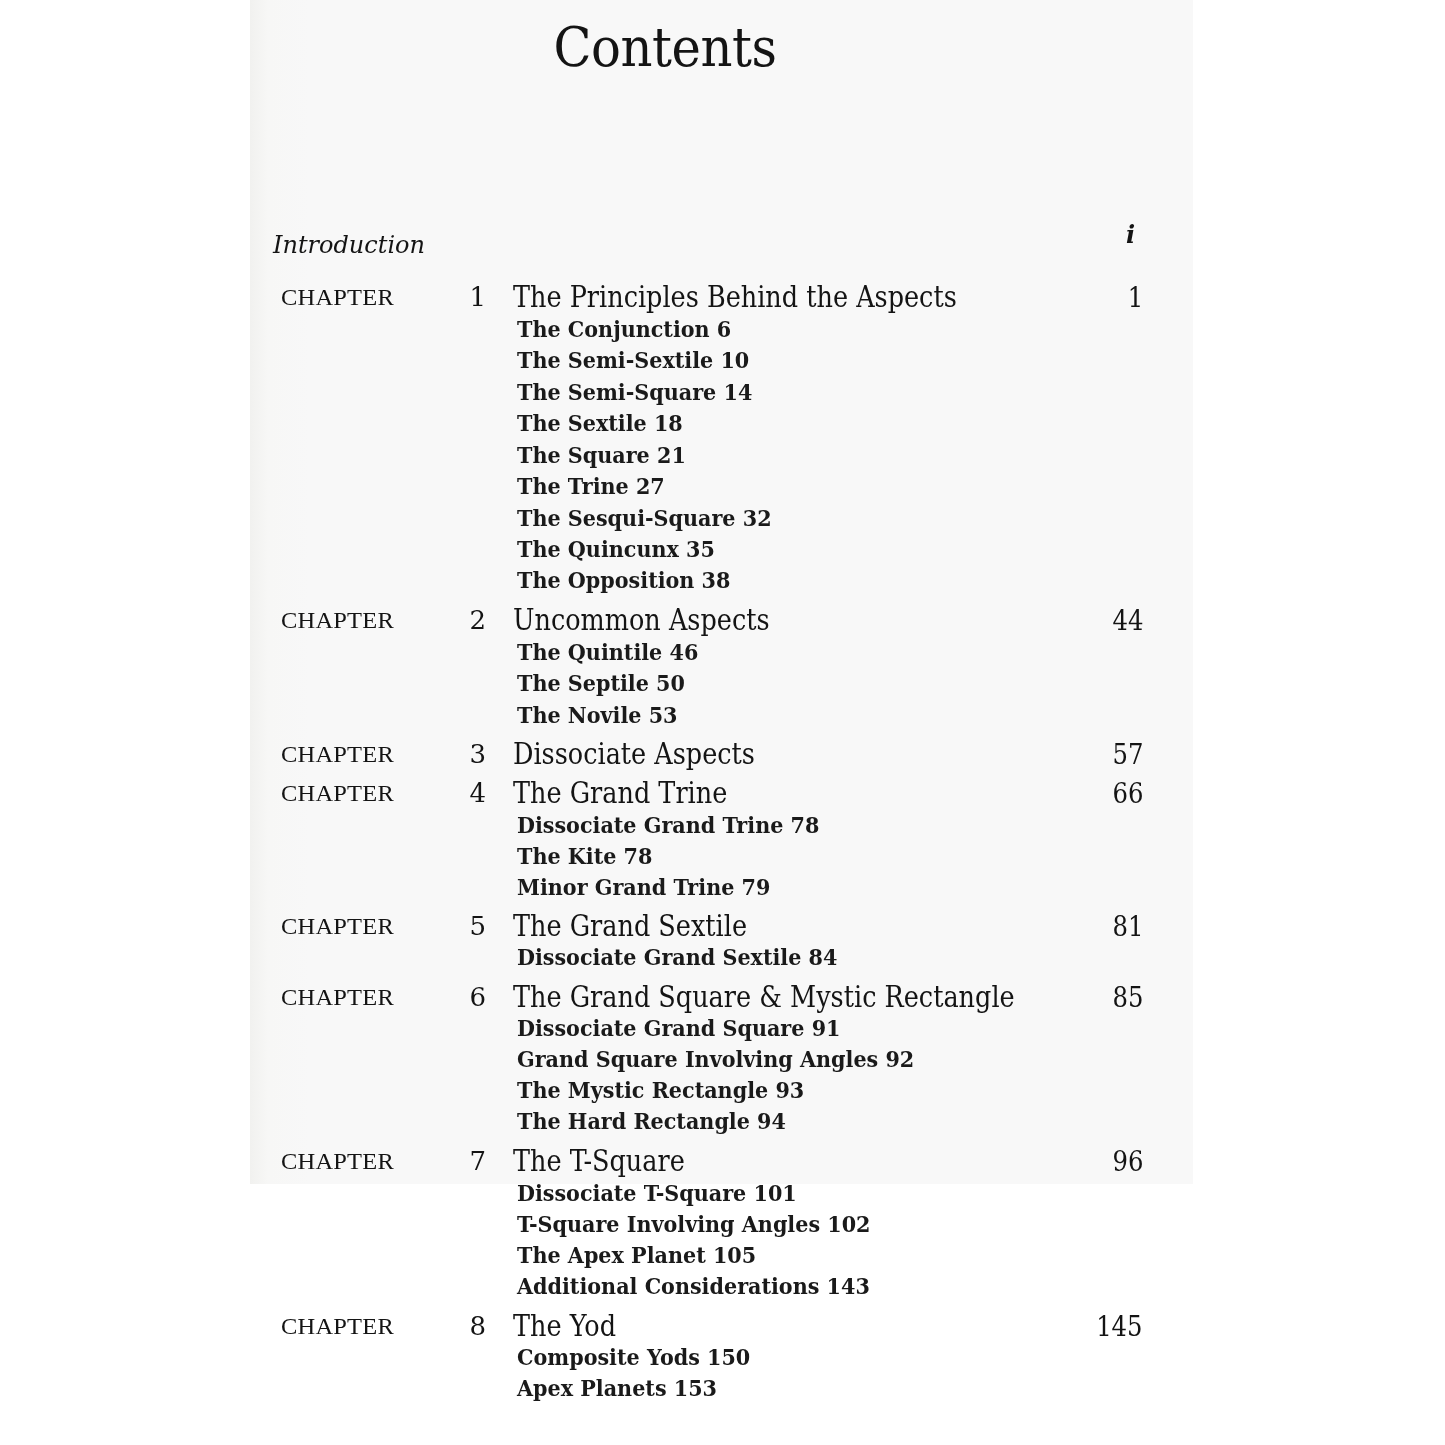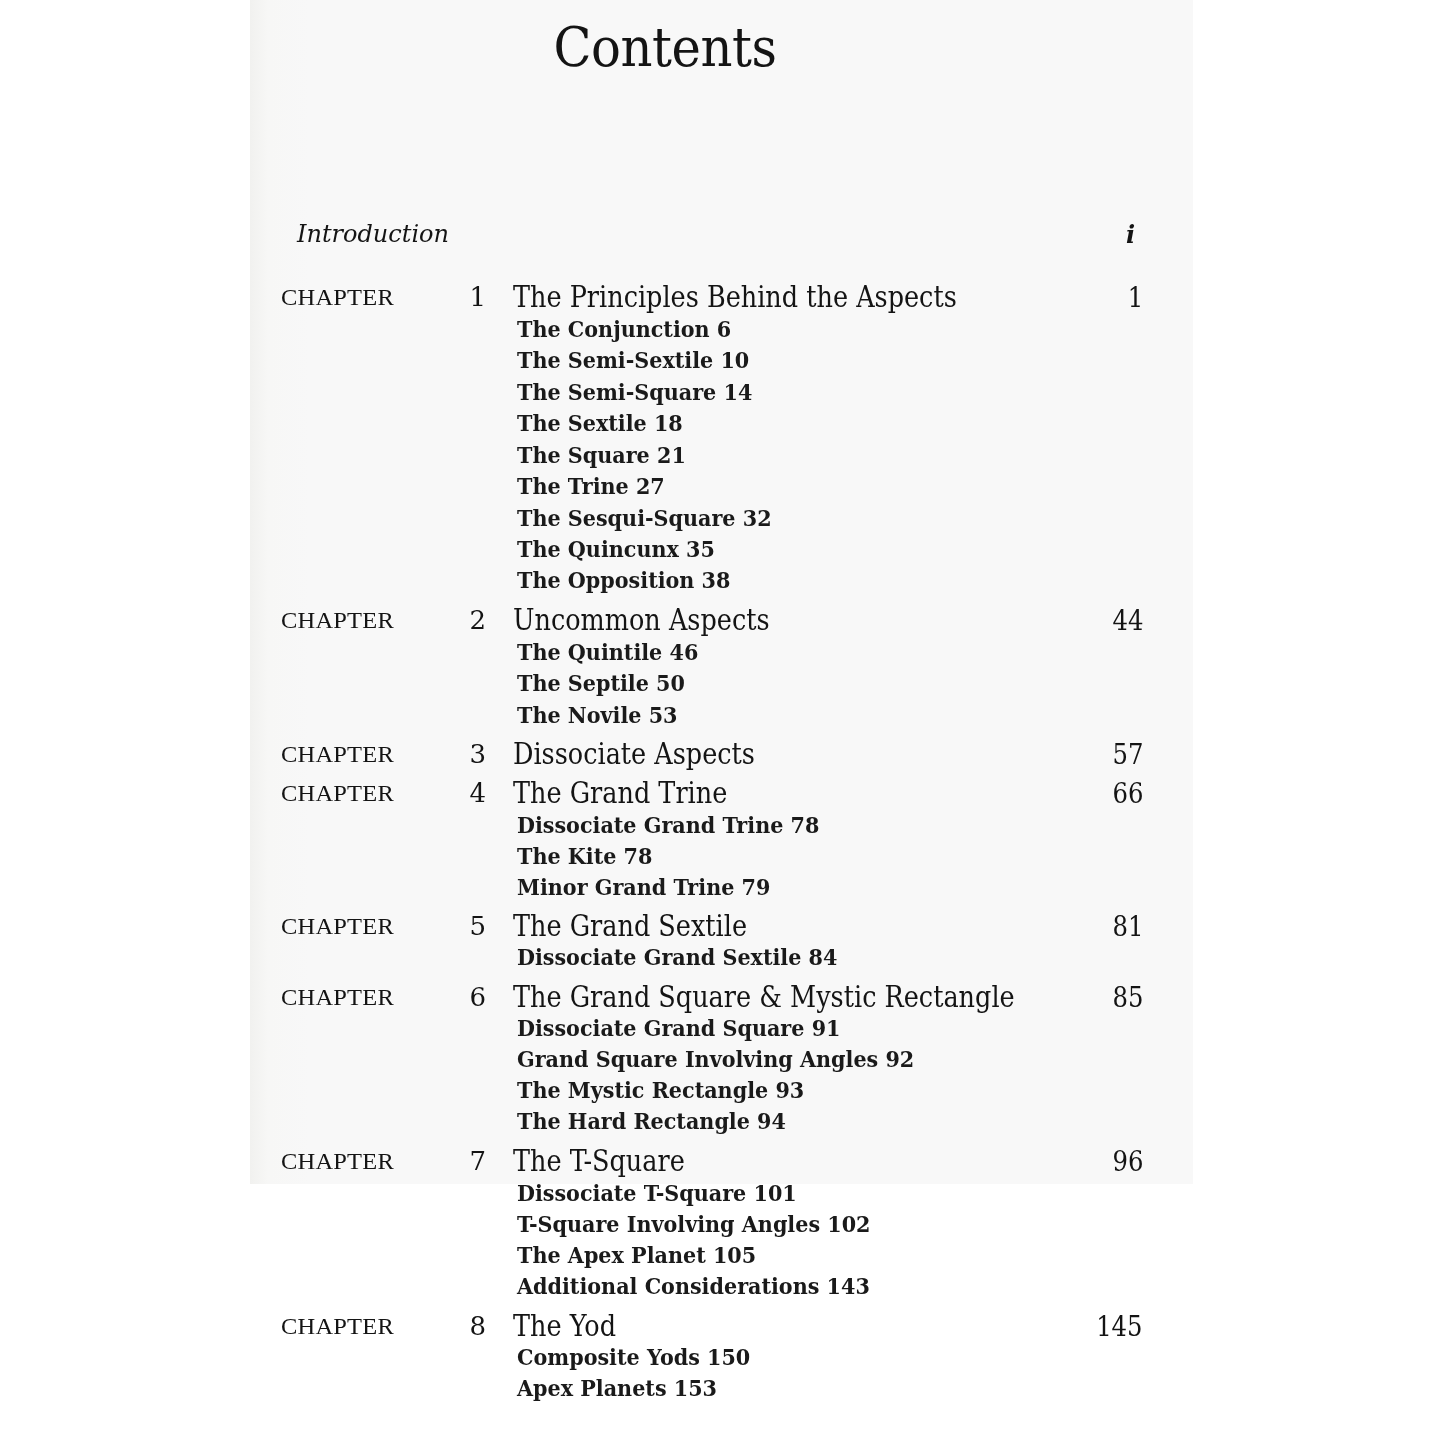--- a/index.html
+++ b/index.html
@@ -12,21 +12,21 @@
     }
     .title {
       position: absolute; left: 0; width: 830px; top: 16px; text-align: center;
       font-size: 54px; font-weight: normal; letter-spacing: -0.5px; margin: 0;
       font-family: "DejaVu Serif", serif; transform: scaleX(0.92); transform-origin: center;
     }
     .intro {
       position: absolute; left: 23px; top: 220px; width: 862px; height: 32px;
       font-style: italic; font-size: 24px;
     }
-    .intro .label { position: absolute; left: 0; top: 0; margin-left: 24px; }
+    .intro .label { position: absolute; left: 0; top: 11px; }
     .intro .pg { position: absolute; right: 0; top: 0; font-weight: bold; }
     .row { position: absolute; left: 31px; width: 862px; height: 34px; }
     .chap-word {
       position: absolute; left: 0; top: 4px; font-size: 24px; letter-spacing: 0.2px;
       font-family: "Liberation Serif", serif; transform: scaleX(1.02); transform-origin: left;
     }
     .chap-num { position: absolute; right: 657px; top: 2px; font-size: 26px; text-align: right; }
     .chap-title {
       position: absolute; left: 232px; top: 0; font-size: 29px; white-space: nowrap;
       transform: scaleX(0.88); transform-origin: left;

